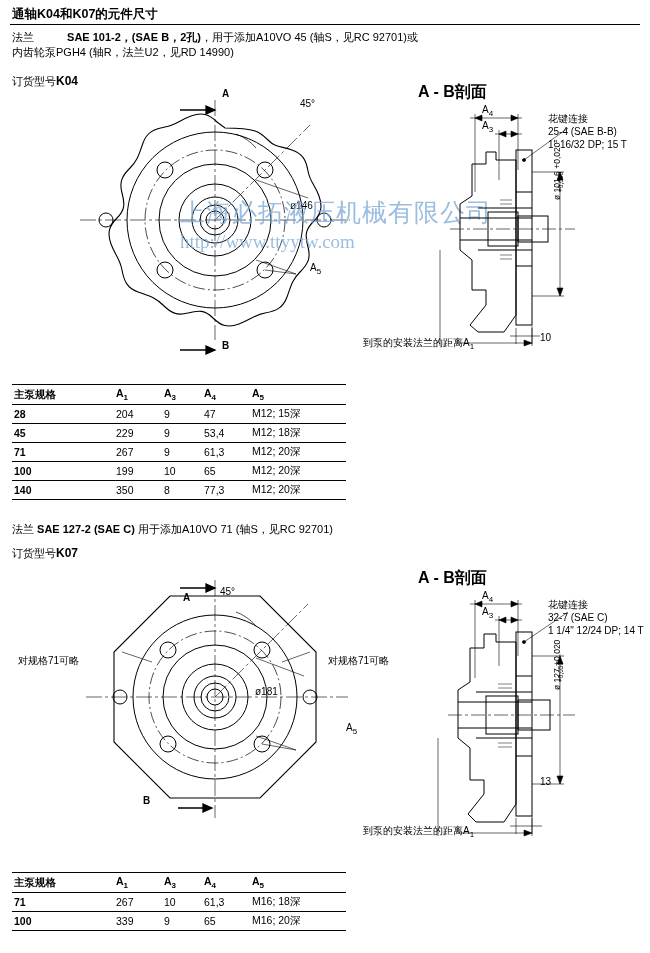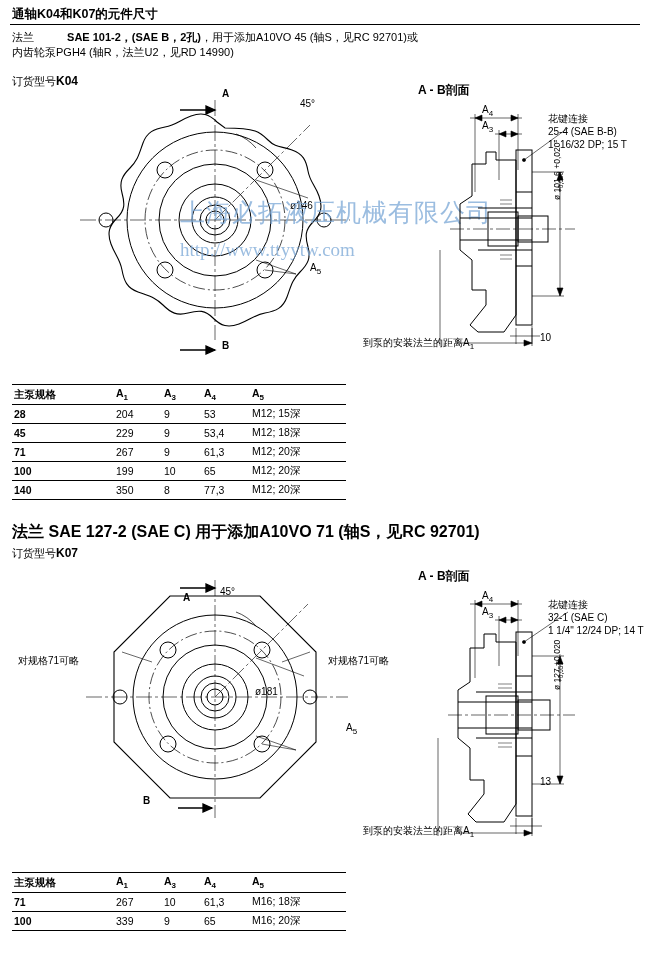--- a/index.html
+++ b/index.html
@@ -49,22 +49,21 @@
     position: absolute;
     left: 12px;
     top: 74px;
     font-size: 11px;
   }
   .ordercode b { font-weight: bold; font-size: 12px;}
   .sect2-intro {
     position: absolute;
     left: 12px;
     top: 522px;
-    font-size: 16px;
-    font-weight: bold;
+    font-size: 11px;
   }
   .sect2-order {
     position: absolute;
     left: 12px;
     top: 546px;
     font-size: 11px;
   }
   .sect2-order b { font-weight: bold; font-size: 12px;}
 
   
@@ -100,34 +99,34 @@
   table.dims td.first, table.dims th.first { font-weight: bold; margin-left: 35px; }
   .sub { font-size: 8px; vertical-align: sub; }
 
   
   .lbl {
     position: absolute;
     font-size: 10px;
     white-space: nowrap;
   }
   .lbl.b { font-weight: bold; }
-  .lbl.big { font-size: 12px; font-weight: bold; }
+  .lbl.big { font-size: 16px; font-weight: bold; }
 
   .watermark {
     position: absolute;
     left: 180px;
     top: 196px;
     width: 470px;
     color: #7aa7d6;
     opacity: 0.75;
     font-family: "Liberation Serif", serif;
     pointer-events: none;
   }
   .wm1 { font-size: 25px; letter-spacing: 1px; }
-  .wm2 { font-size: 19px; margin-top: 10px; }
+  .wm2 { font-size: 19px; margin-top: 2px; }
 
   svg { display: block; }
   .drawing {
     position: absolute;
   }
 </style>
 </head>
 <body>
 
 <div class="page">
@@ -323,21 +322,21 @@
         <th class="c2"><span>A</span><span class="sub">3</span></th>
         <th class="c3"><span>A</span><span class="sub">4</span></th>
         <th class="c4"><span>A</span><span class="sub">5</span></th>
       </tr>
     </thead>
     <tbody>
       <tr>
         <td class="first">28</td>
         <td>204</td>
         <td>9</td>
-        <td>53</td>
+        <td>47</td>
         <td>M12; 15深</td>
       </tr>
       <tr>
         <td class="first">45</td>
         <td>229</td>
         <td>9</td>
         <td>53,4</td>
         <td>M12; 18深</td>
       </tr>
       <tr>
@@ -481,21 +480,21 @@
       <line x1="48" y1="129" x2="175" y2="129" stroke="#000" stroke-width="0.6" stroke-dasharray="14,3,3,3"></line>
     </svg>
   </div>
   <div class="lbl" style="left:482px; top:590px;">
     <span>A</span><span class="sub">4</span>
   </div>
   <div class="lbl" style="left:482px; top:606px;">
     <span>A</span><span class="sub">3</span>
   </div>
   <div class="lbl" style="left:548px; top:598px;">花键连接</div>
-  <div class="lbl" style="left:548px; top:612px;">32-1 (SAE C)</div>
+  <div class="lbl" style="left:548px; top:612px;">32-7 (SAE C)</div>
   <div class="lbl" style="left:548px; top:625px;">1 1/4" 12/24 DP; 14 T</div>
   <div class="lbl" style="left:552px; top:690px; transform:rotate(-90deg); transform-origin:0 0; font-size:8.5px;">
     <span>ø 127 +0,020</span>
   </div>
   <div class="lbl" style="left:557px; top:682px; transform:rotate(-90deg); transform-origin:0 0; font-size:6.5px;">+0,050</div>
   <div class="lbl" style="left:363px; top:824px;">
     <span>到泵的安装法兰的距离A</span><span class="sub">1</span>
   </div>
   <div class="lbl" style="left:540px; top:776px;">13</div>
 

